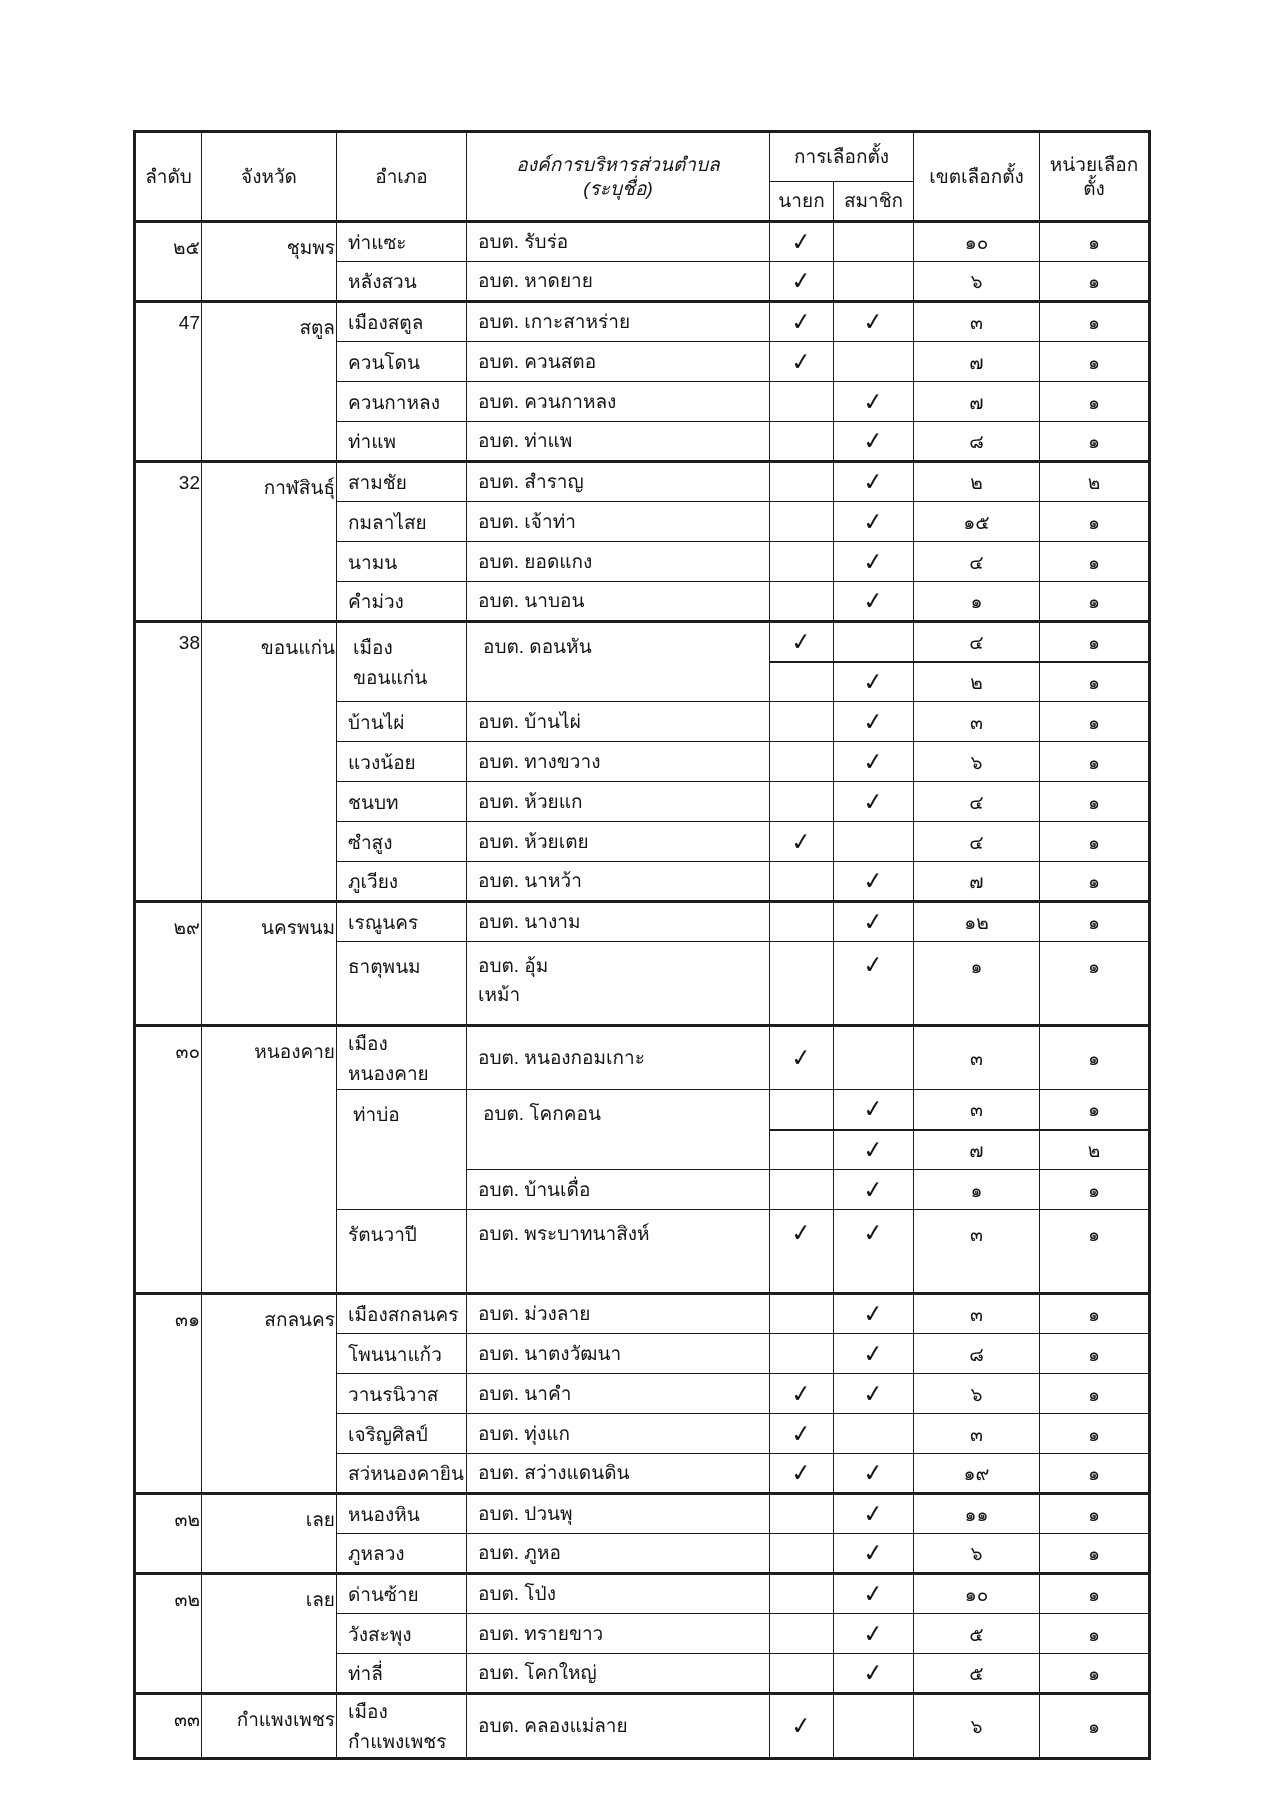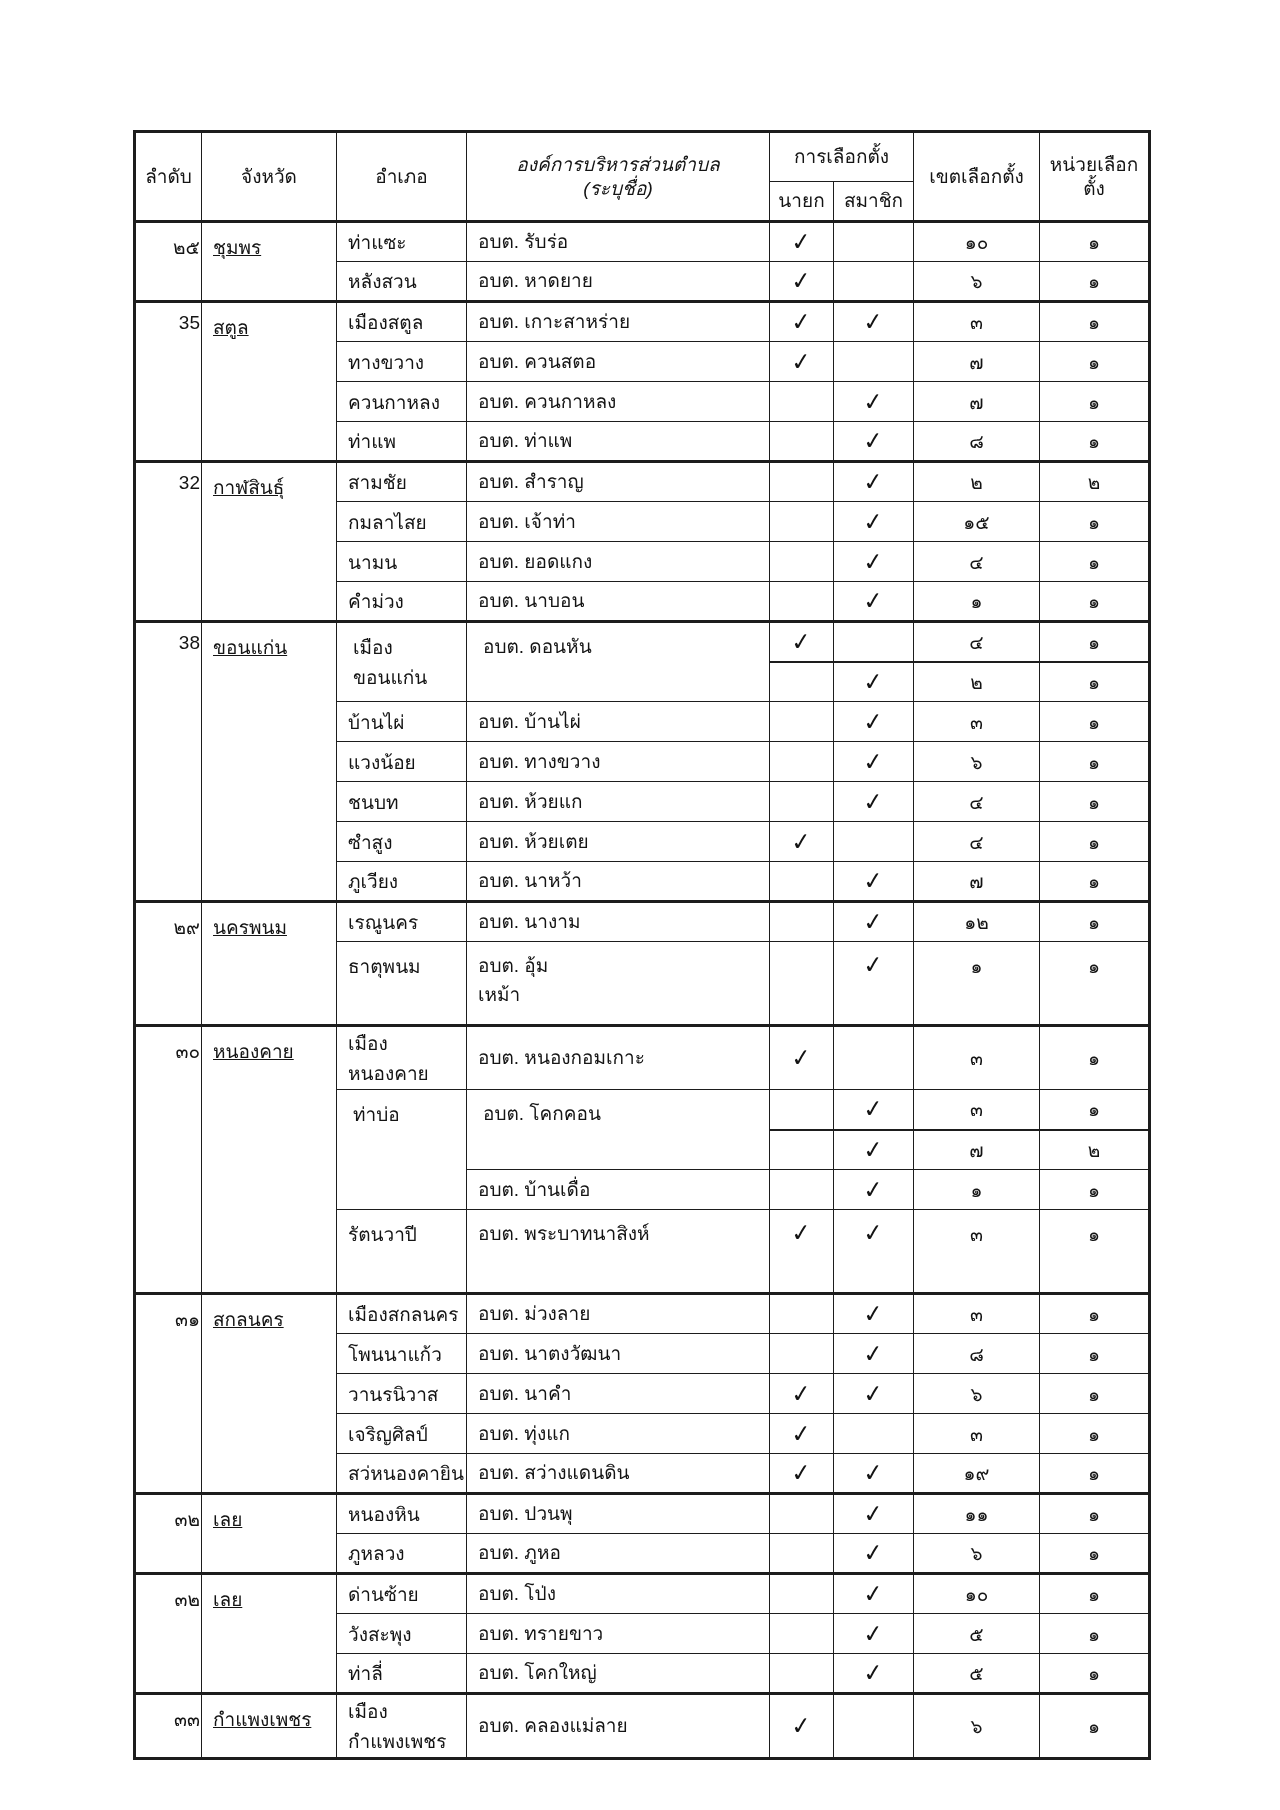--- a/index.html
+++ b/index.html
@@ -11,21 +11,21 @@
         overflow:hidden;vertical-align:middle;}
   thead th{text-align:center;line-height:1.25;}
   tr.hrow1{height:50px;}
   tr.hrow2{height:40px;}
   tbody tr{height:40px;}
   tbody tr.tall{height:84px;padding-left:34px;}
   tbody tr.tall td{vertical-align:top;padding-top:9px;}
   .gtop{border-top:3px solid #1d1d1d;}
   .tsplit{border-top:2.5px solid #1d1d1d;}
   .no-cell{text-align:right;vertical-align:top;padding-top:9px;}
-  .prov-cell{text-align:left;padding-left:11px;vertical-align:top;padding-top:9px;text-decoration:underline;}
+  .prov-cell{text-align:right;padding-left:11px;vertical-align:top;padding-top:9px;}
   .d-cell,.s-cell{text-align:left;padding-left:11px;}
   .d-cell.merged,.s-cell.merged{vertical-align:top;padding-top:9px;padding-left:16px;}
   .c{text-align:center;}
   .check{font-size:24px;display:inline-block;transform:rotate(-6deg);}
   .s-cell{white-space:pre-line;line-height:1.55;}
   .hdr-sub{display:block;font-style:italic;}
 </style>
 </head>
 <body>
 
@@ -73,31 +73,31 @@
           </tr>
           <tr>
             <td class="d-cell">หลังสวน</td>
             <td class="s-cell">อบต. หาดยาย</td>
             <td class="c"><span class="check">✓</span></td>
             <td class="c"></td>
             <td class="c">๖</td>
             <td class="c">๑</td>
           </tr>
           <tr>
-            <td class="no-cell gtop" rowspan="4">35</td>
+            <td class="no-cell gtop" rowspan="4">47</td>
             <td class="prov-cell gtop" rowspan="4">สตูล</td>
             <td class="d-cell gtop">เมืองสตูล</td>
             <td class="s-cell gtop">อบต. เกาะสาหร่าย</td>
             <td class="c gtop"><span class="check">✓</span></td>
             <td class="c gtop"><span class="check">✓</span></td>
             <td class="c gtop">๓</td>
             <td class="c gtop">๑</td>
           </tr>
           <tr>
-            <td class="d-cell">ทางขวาง</td>
+            <td class="d-cell">ควนโดน</td>
             <td class="s-cell">อบต. ควนสตอ</td>
             <td class="c"><span class="check">✓</span></td>
             <td class="c"></td>
             <td class="c">๗</td>
             <td class="c">๑</td>
           </tr>
           <tr>
             <td class="d-cell">ควนกาหลง</td>
             <td class="s-cell">อบต. ควนกาหลง</td>
             <td class="c"></td>

